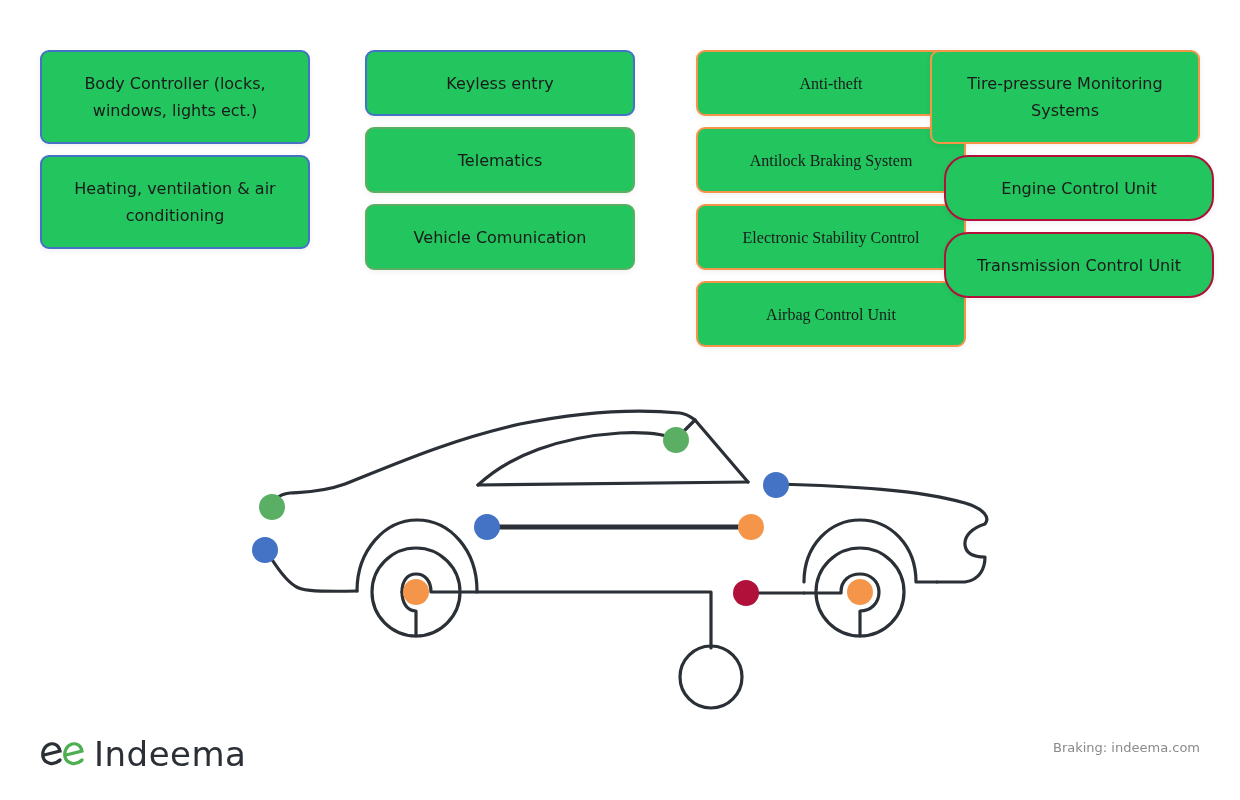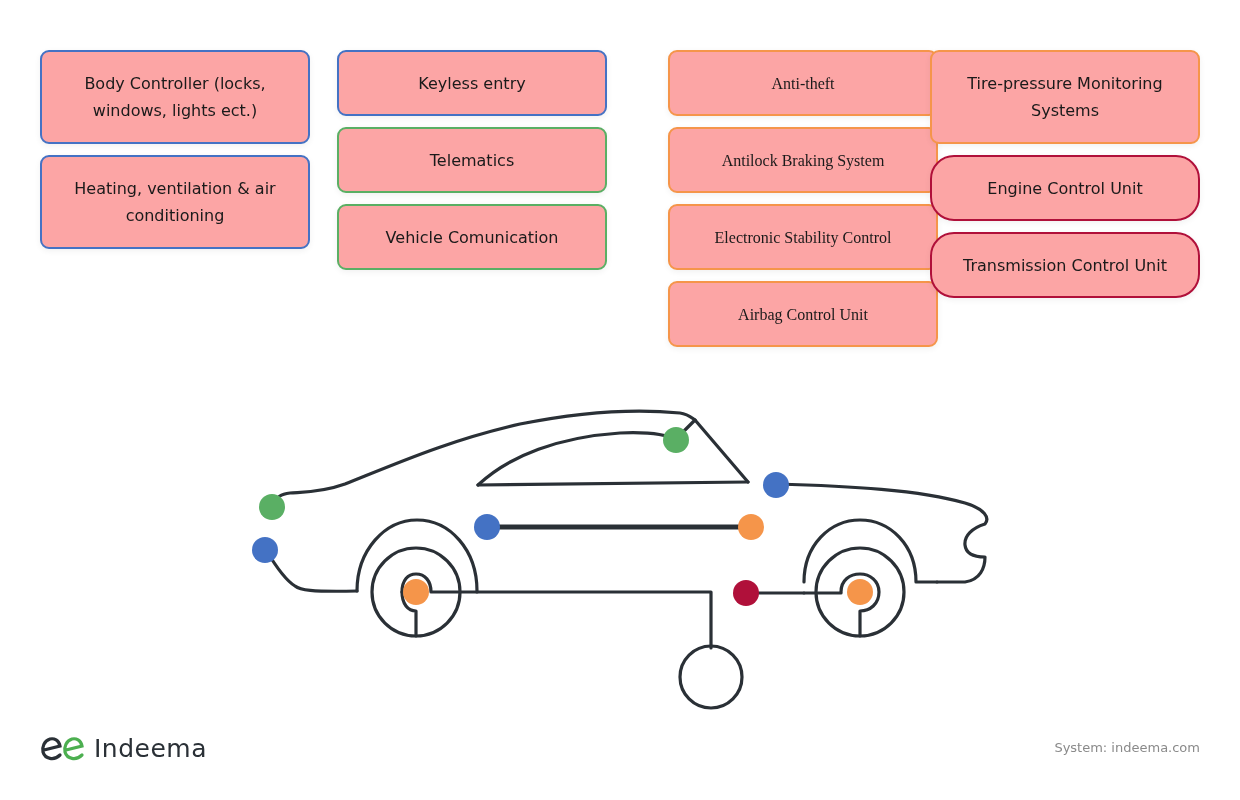--- a/index.html
+++ b/index.html
@@ -1,35 +1,35 @@
 <!DOCTYPE html>
 <html><head>
 <meta charset="utf-8">
 <style>
   html, body { margin: 0; padding: 0; background: #ffffff; }
   body { width: 1240px; height: 800px; position: relative; overflow: hidden;
          font-family: "DejaVu Sans", sans-serif; color: #1a1a1a; }
   .col { position: absolute; top: 50px; width: 270px; display: flex; flex-direction: column; gap: 11px; }
   .box { box-sizing: border-box; width: 270px; border: 2px solid #4472c4; border-radius: 9px;
-         background: #fca5a5; display: flex; align-items: center; justify-content: center;
+         background: #22c55e; display: flex; align-items: center; justify-content: center;
          text-align: center; font-size: 16px; line-height: 27px; padding: 0 14px;
          box-shadow: 0 2px 6px rgba(0,0,0,0.06); }
-  .box.h66 { height: 66px; }
+  .box.h66 { height: 66px; margin-left: 28px; }
   .box.h94 { height: 94px; }
   .box.blue { border-color: #4472c4; }
   .box.green { border-color: #5aaf64; text-align: right; }
   .box.orange { border-color: #f5954a; }
   .box.red { border-color: #b0103a; border-radius: 24px; }
   #col1 { left: 40px; }
   #col2 { left: 337px; }
   #col3 { left: 668px; font-family: Liberation Serif, serif; }
   #col4 { left: 930px; align-items: center; }
   svg.car { position: absolute; left: 0; top: 0; }
   .logo { position: absolute; left: 40px; top: 734px; display: flex; align-items: center; gap: 6px; }
-  .logo-text { font-size: 25px; color: #2a3036; letter-spacing: 0.5px; }
+  .logo-text { font-size: 34px; color: #2a3036; letter-spacing: 0.5px; }
   .source { position: absolute; right: 40px; top: 740px; font-size: 13px; color: #8a8a8a; }
 </style>
 </head>
 <body>
 
 <div class="col" id="col1">
   <div class="box h94 blue">Body Controller (locks, windows, lights ect.)</div>
   <div class="box h94 blue">Heating, ventilation &amp; air conditioning</div>
 </div>
 
@@ -96,13 +96,13 @@
 </svg>
 
 <div class="logo">
   <svg width="48" height="28" viewBox="0 0 48 28">
     <path d="M4,15 L20,11 C19,5 14,3 10,4 C4,6 2,12 3,17 C5,24 14,26 20,20" fill="none" stroke="#2a3036" stroke-width="3.2" stroke-linecap="round"></path>
     <path d="M26,15 L42,11 C41,5 36,3 32,4 C26,6 24,12 25,17 C27,24 36,26 42,20" fill="none" stroke="#4caf50" stroke-width="3.2" stroke-linecap="round"></path>
   </svg>
   <span class="logo-text">Indeema</span>
 </div>
 
-<div class="source">System: indeema.com</div>
+<div class="source">Braking: indeema.com</div>
 
 </body></html>

